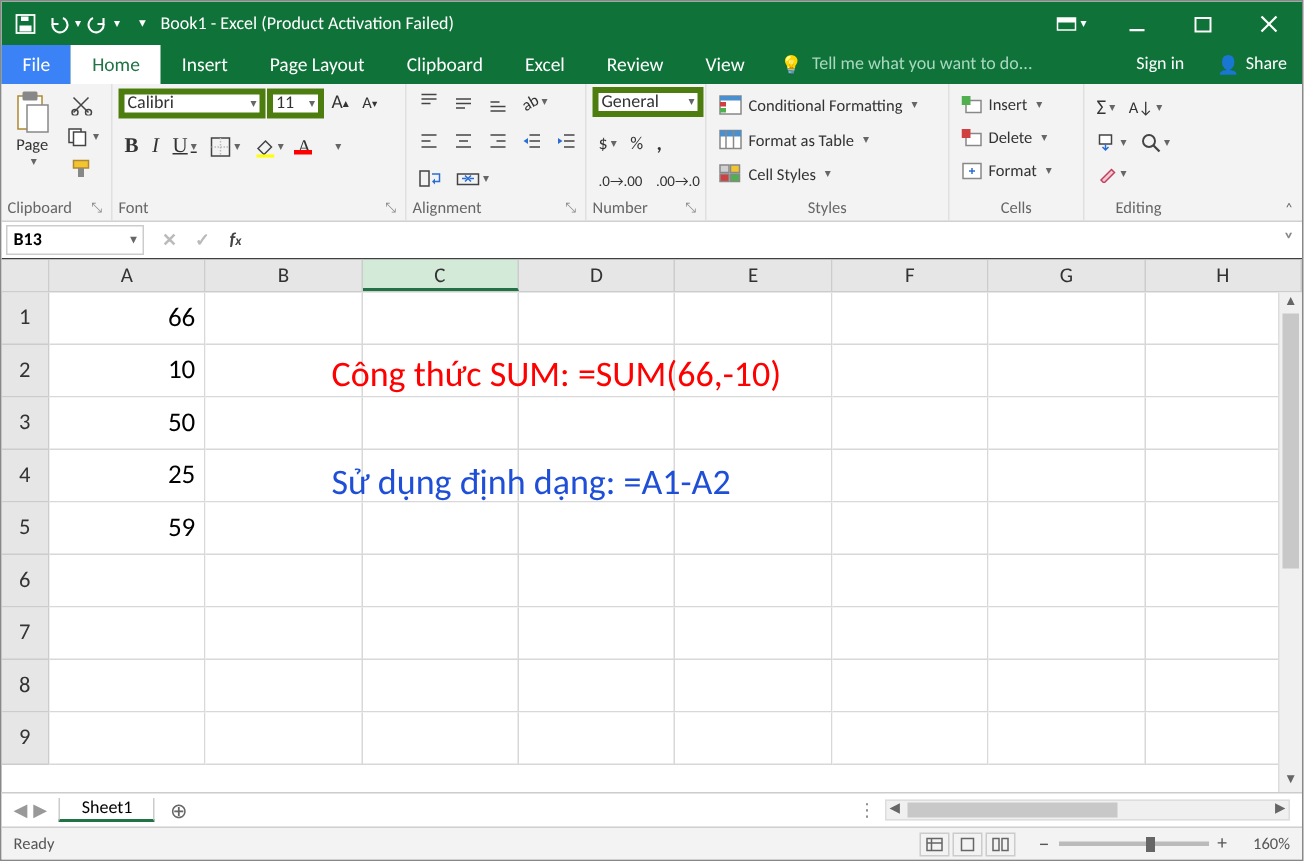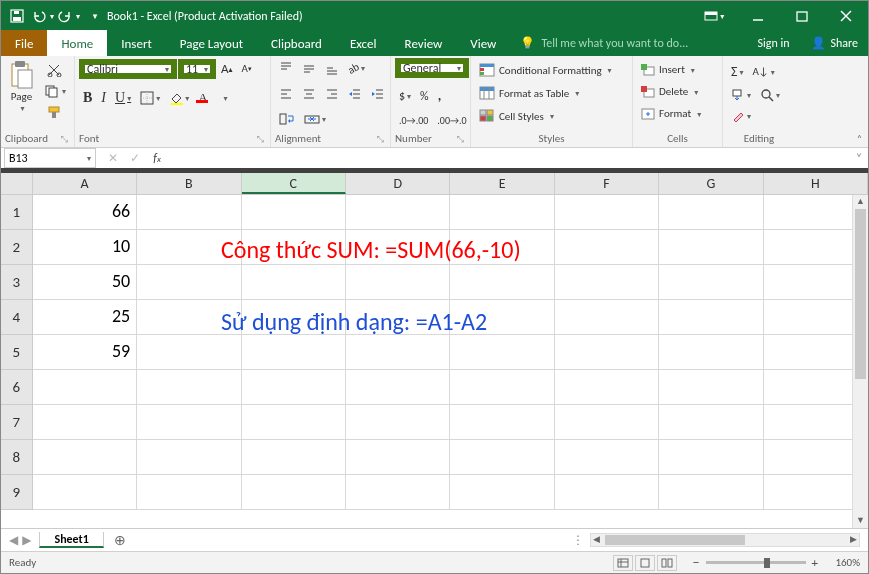--- a/index.html
+++ b/index.html
@@ -10,49 +10,49 @@
 .titlebar .left-controls { display: flex; align-items: center; gap: 2px; padding-left: 4px; }
 .titlebar .ico { width: 24px; height: 24px; display: flex; align-items: center; justify-content: center; cursor: pointer; }
 .titlebar .title { flex: 1; text-align: left; font-size: 12px; }
 .titlebar .win-controls { display: flex; }
 .titlebar .win-btn { width: 44px; height: 29px; display: flex; align-items: center; justify-content: center; cursor: pointer; font-size: 12px; }
 
 
 .menubar { background: #0f7238; height: 26px; display: flex; align-items: stretch; color: #fff; font-size: 13px; }
 .menubar .tab { padding: 0 14px; display: flex; align-items: center; cursor: pointer; }
 .menubar .tab.active { background: #fff; color: #217346; font-weight: 400; }
-.menubar .tab.file { background: #a16207; }
+.menubar .tab.file { background: #3b82f6; }
 .menubar .tell { flex: 1; display: flex; align-items: center; padding-left: 10px; color: #a8d8c0; font-size: 12px; gap: 6px; }
 .menubar .right { display: flex; align-items: center; gap: 2px; }
 .menubar .signin { padding: 0 10px; cursor: pointer; font-size: 12px; }
 .menubar .share { padding: 0 10px; cursor: pointer; font-size: 12px; display:flex; align-items:center; gap:4px; }
 
 
 .ribbon { background: #f3f3f3; height: 92px; border-bottom: 1px solid #d0d0d0; display: flex; font-size: 11px; color: #333; }
 .ribbon-group { border-right: 1px solid #e0e0e0; display: flex; flex-direction: column; padding: 2px 4px 0 4px; }
 .ribbon-group .content { flex: 1; display: flex; align-items: flex-start; gap: 2px; }
 .ribbon-group .label { text-align: center; font-size: 11px; color: #666; padding: 2px 0; display:flex; justify-content:center; align-items:center; gap:2px;}
 .ribbon-group .label .dialog-launcher { font-size:9px; color:#888; cursor:pointer; margin-left:auto; padding-right:2px;}
 .rbtn { display: flex; align-items: center; justify-content: center; cursor: pointer; padding: 2px 3px; border: 1px solid transparent; }
 .large-btn { display:flex; flex-direction:column; align-items:center; width:36px; cursor:pointer; padding-top:2px; }
 .vstack { display:flex; flex-direction:column; gap:1px; }
 .hstack { display:flex; align-items:center; gap:1px; }
 
 
-.font-select { font-family: Calibri; font-size: 12px; height: 20px; border: 6px solid #4d7c0f; background:#fff; padding:0 2px; display:flex; align-items:center; justify-content:space-between; cursor:pointer;text-align:right;}
+.font-select { font-family: Calibri; font-size: 12px; height: 20px; border: 4px solid #4d7c0f; background:#fff; padding:0 2px; display:flex; align-items:center; justify-content:space-between; cursor:pointer;text-align:right;}
 .font-select.name { width: 98px; }
 .font-select.size { width: 38px; }
 .dd-arrow { font-size:8px; color:#666; margin-left:2px; }
 
 .bold { font-weight:bold; font-family:"Times New Roman"; }
 .italic { font-style:italic; font-family:"Times New Roman"; }
 .underline { text-decoration:underline; font-family:"Times New Roman"; }
 
 
-.fbar-row { height: 25px; display:flex; align-items:center; border-bottom:5px solid #404040; background:#fff; font-size:12px; padding-top:8px; padding-bottom:8px;}
+.fbar-row { height: 25px; display:flex; align-items:center; border-bottom:1px solid #404040; background:#fff; font-size:12px; padding-top:8px; padding-bottom:8px;font-weight:bold;}
 .namebox { width: 92px; height:20px; border:1px solid #ccc; display:flex; align-items:center; justify-content:space-between; padding:0 4px; margin-left:3px; font-size:12px;}
 .fbar-btns { display:flex; align-items:center; gap:0; margin:0 6px; color:#bbb; }
 .fbar-btns .rbtn { width:22px; justify-content:center; }
 .formula-input { flex:1; height:20px; border:none; padding:0 4px; }
 
 
 .grid-wrapper { flex:1; display:flex; flex-direction:column; overflow:hidden; position:relative; }
 .col-headers { display:flex; height:22px; background:#e6e6e6; border-bottom:1px solid #ccc; }
 .corner { width:32px; border-right:1px solid #ccc; background:#e6e6e6; }
 .col-h { width:105px; text-align:center; font-size:14px; line-height:22px; border-right:1px solid #ccc; background:#e6e6e6; color:#333; cursor:pointer;}
@@ -61,21 +61,21 @@
 .row { display:flex; height:35px; }
 .row-h { width:32px; text-align:center; font-size:15px; line-height:35px; border-right:1px solid #ccc; border-bottom:1px solid #ccc; background:#e6e6e6; color:#333; cursor:pointer;}
 .cell { width:105px; border-right:1px solid #d8d8d8; border-bottom:1px solid #d8d8d8; font-family:Calibri; font-size:18px; padding:4px 6px; text-align:right; line-height:25px; position:relative; background:#fff;}
 .overlay-text { position:absolute; font-family:Calibri; font-size:24px; white-space:nowrap; pointer-events:none; }
 .scrollbar-v { position:absolute; right:0; top:22px; bottom:0; width:16px; background:#f0f0f0; border-left:1px solid #ddd;}
 .scrollbar-v .thumb { position:absolute; top:14px; left:2px; right:2px; height:170px; background:#c8c8c8; }
 
 
 .sheetbar { height:23px; display:flex; align-items:center; border-top:1px solid #ccc; background:#fff; font-size:12px; }
 .sheet-nav { display:flex; gap:4px; padding:0 8px; color:#999; }
-.sheet-tab { padding:0 14px; border:1px solid #ccc; border-top:none; background:#fff; cursor:pointer; border-bottom:2px solid #217346;font-weight:bold; }
+.sheet-tab { padding:0 14px; border:1px solid #ccc; border-top:none; background:#fff; cursor:pointer; border-bottom:2px solid #217346; }
 .sheet-add { width:20px; text-align:center; cursor:pointer; color:#666; margin-left:6px; font-size:14px;}
 .hscroll-area { flex:1; display:flex; align-items:center; justify-content:flex-end; padding-right:8px; }
 .hscroll { width:270px; height:14px; background:#f0f0f0; border:1px solid #ddd; position:relative;}
 .hscroll .thumb { position:absolute; left:14px; top:1px; bottom:1px; width:140px; background:#c8c8c8;}
 
 
 .statusbar { height:22px; background:#f3f3f3; border-top:1px solid #d0d0d0; display:flex; align-items:center; font-size:11px; color:#555; padding:0 8px; }
 .statusbar .zoom { margin-left:auto; display:flex; align-items:center; gap:6px; }
 .zoom-slider { width:100px; height:3px; background:#bbb; position:relative;}
 .zoom-slider .knob { position:absolute; top:-3px; left:58px; width:6px; height:10px; background:#666;}

